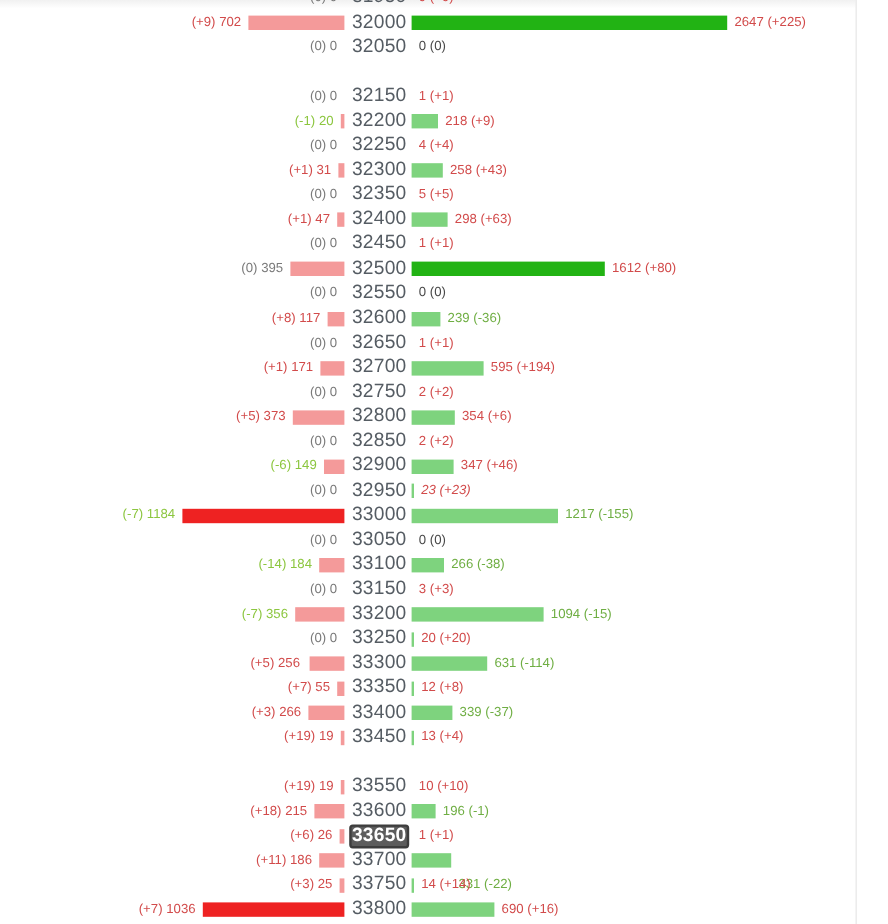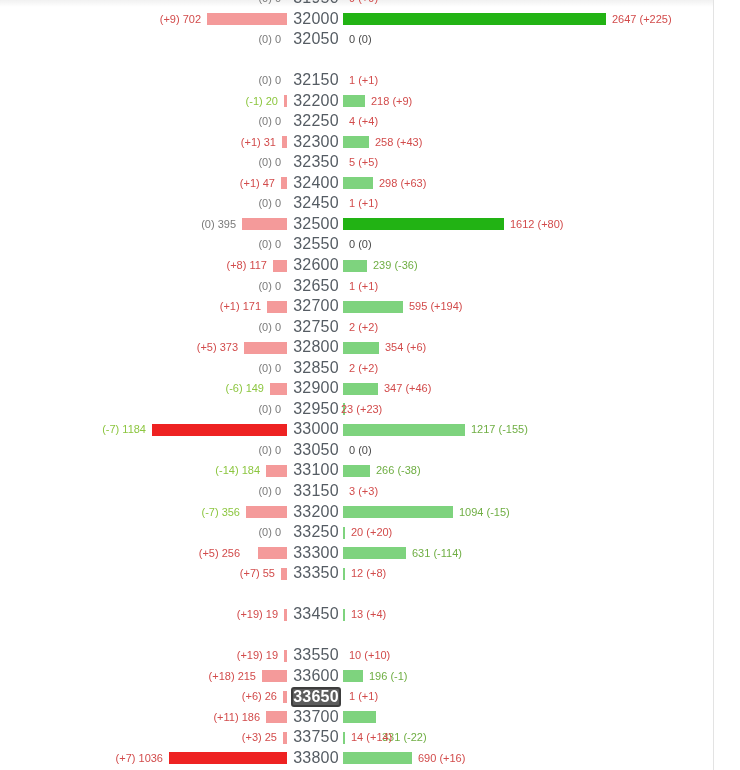--- a/index.html
+++ b/index.html
@@ -248,21 +248,21 @@
         <div class="bid-label neg" style="right: 449px;">(-6) 149</div>
         <div class="bid-bar" style="width: 17px; left: 270px;"></div>
         <div class="price">32900</div>
         <div class="ask-bar" style="width: 35px;"></div>
         <div class="ask-label " style="left: 384px;">347 (+46)</div>
       </div>
       <div class="row" style="position: absolute; top: 398.8px; left: 0px;">
         <div class="bid-label zero" style="right: 432px;">(0) 0</div>
         <div class="price">32950</div>
         <div class="ask-bar tick" style="width: 2px;"></div>
-        <div class="ask-label " style="left: 341px;">23 (+23)</div>
+        <div class="ask-label " style="left: 351px; font-style: italic;">23 (+23)</div>
       </div>
       <div class="row" style="position: absolute; top: 419.34px; left: 0px;">
         <div class="bid-label neg" style="right: 567px;">(-7) 1184</div>
         <div class="bid-bar strong" style="width: 135px; left: 152px;"></div>
         <div class="price">33000</div>
         <div class="ask-bar" style="width: 122px;"></div>
         <div class="ask-label neg" style="left: 471px;">1217 (-155)</div>
       </div>
       <div class="row" style="position: absolute; top: 439.88px; left: 0px;">
         <div class="bid-label zero" style="right: 432px;">(0) 0</div>
@@ -288,32 +288,39 @@
         <div class="ask-bar" style="width: 110px;"></div>
         <div class="ask-label neg" style="left: 459px;">1094 (-15)</div>
       </div>
       <div class="row" style="position: absolute; top: 522.04px; left: 0px;">
         <div class="bid-label zero" style="right: 432px;">(0) 0</div>
         <div class="price">33250</div>
         <div class="ask-bar tick" style="width: 2px;"></div>
         <div class="ask-label " style="left: 351px;">20 (+20)</div>
       </div>
       <div class="row" style="position: absolute; top: 542.58px; left: 0px;">
-        <div class="bid-label " style="right: 473px;">(+5) 256</div>
+        <div class="bid-label " style="right: 463px;">(+5) 256</div>
         <div class="bid-bar" style="width: 29px; left: 258px;"></div>
         <div class="price">33300</div>
         <div class="ask-bar" style="width: 63px;"></div>
         <div class="ask-label neg" style="left: 412px;">631 (-114)</div>
       </div>
       <div class="row" style="position: absolute; top: 563.12px; left: 0px;">
         <div class="bid-label " style="right: 438px;">(+7) 55</div>
         <div class="bid-bar" style="width: 6px; left: 281px;"></div>
         <div class="price">33350</div>
         <div class="ask-bar tick" style="width: 2px;"></div>
         <div class="ask-label " style="left: 351px;">12 (+8)</div>
+      </div>
+      <div class="row" style="position: absolute; top: 583.66px; left: 0px;">
+        <div class="bid-label " style="right: 462px;">(+3) 266</div>
+        <div class="bid-bar" style="width: 30px; left: 257px;"></div>
+        <div class="price">33400</div>
+        <div class="ask-bar" style="width: 34px;"></div>
+        <div class="ask-label neg" style="left: 383px;">339 (-37)</div>
       </div>
       <div class="row" style="position: absolute; top: 604.2px; left: 0px;">
         <div class="bid-label " style="right: 435px;">(+19) 19</div>
         <div class="bid-bar" style="width: 3px; left: 284px;"></div>
         <div class="price">33450</div>
         <div class="ask-bar tick" style="width: 2px;"></div>
         <div class="ask-label " style="left: 351px;">13 (+4)</div>
       </div>
       <div class="row" style="position: absolute; top: 645.28px; left: 0px;">
         <div class="bid-label " style="right: 435px;">(+19) 19</div>

